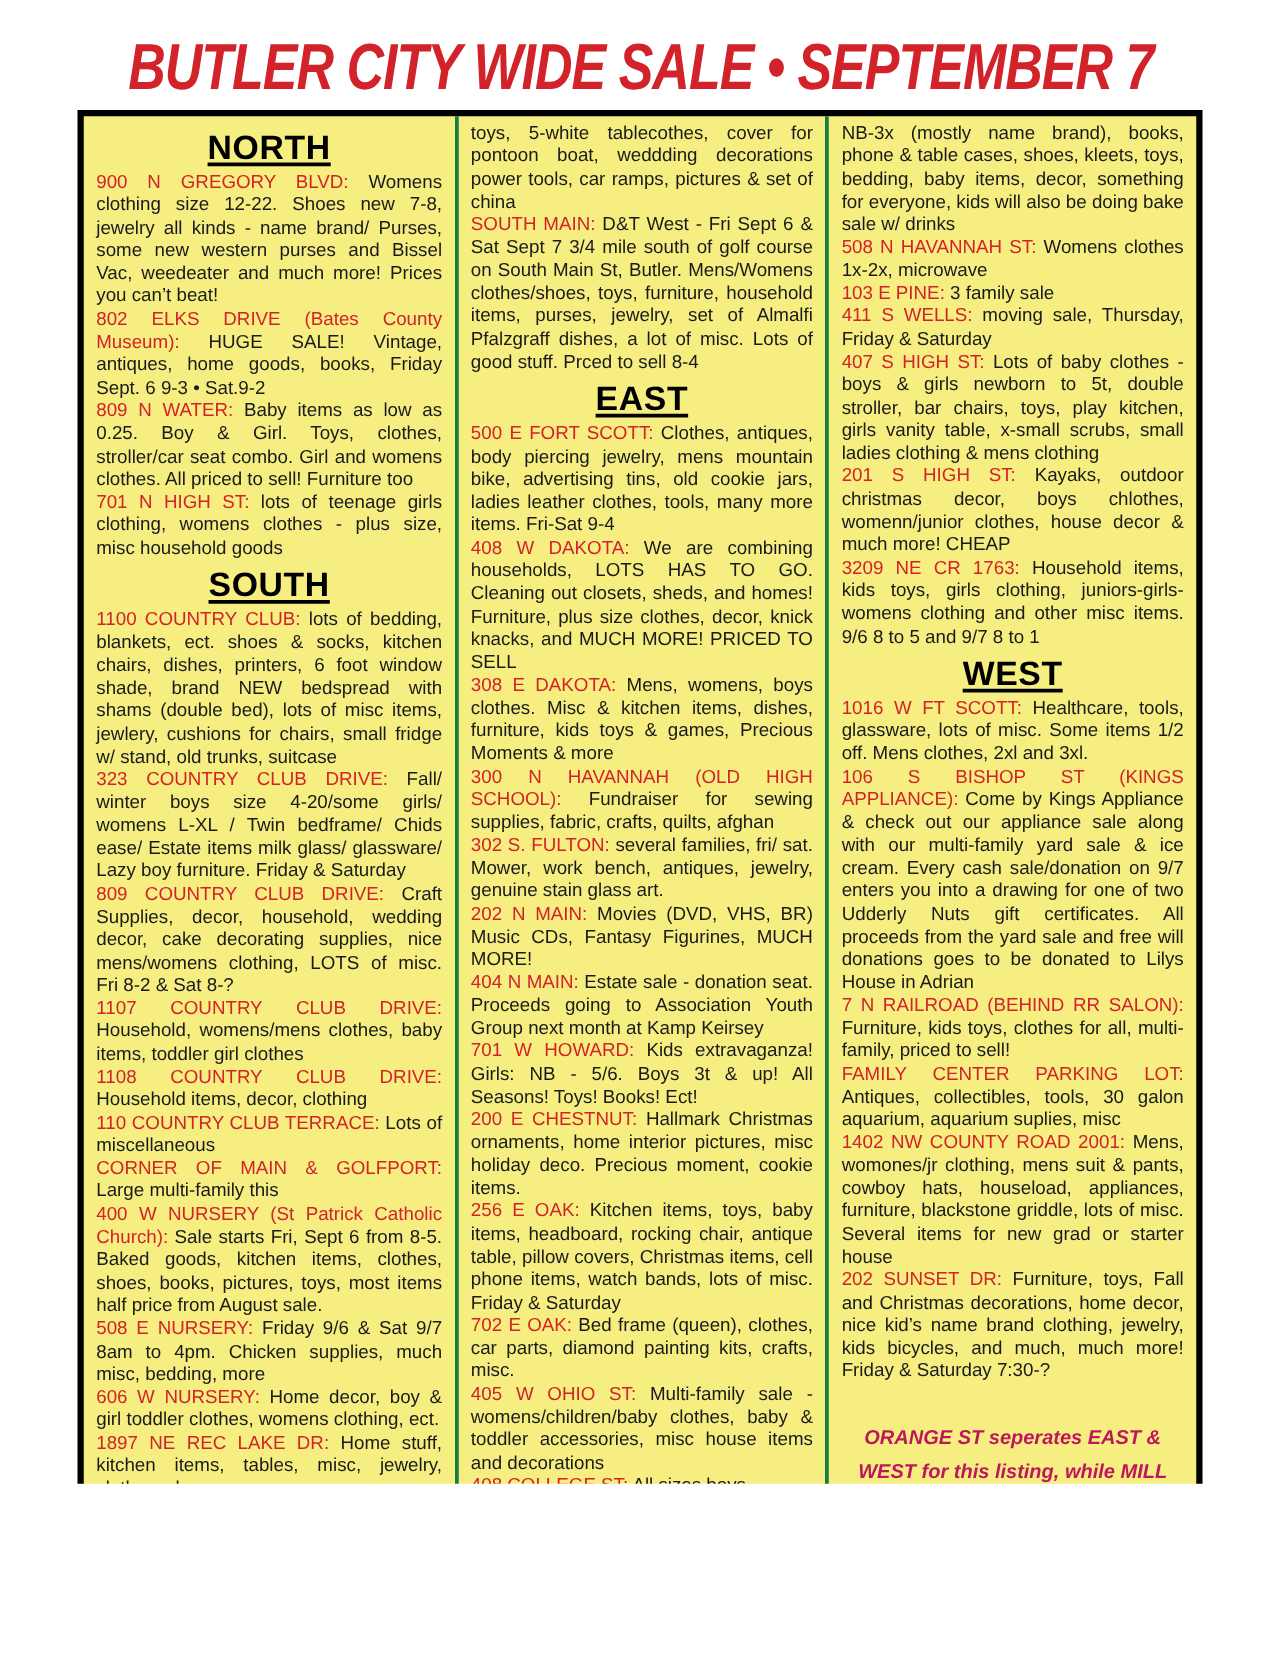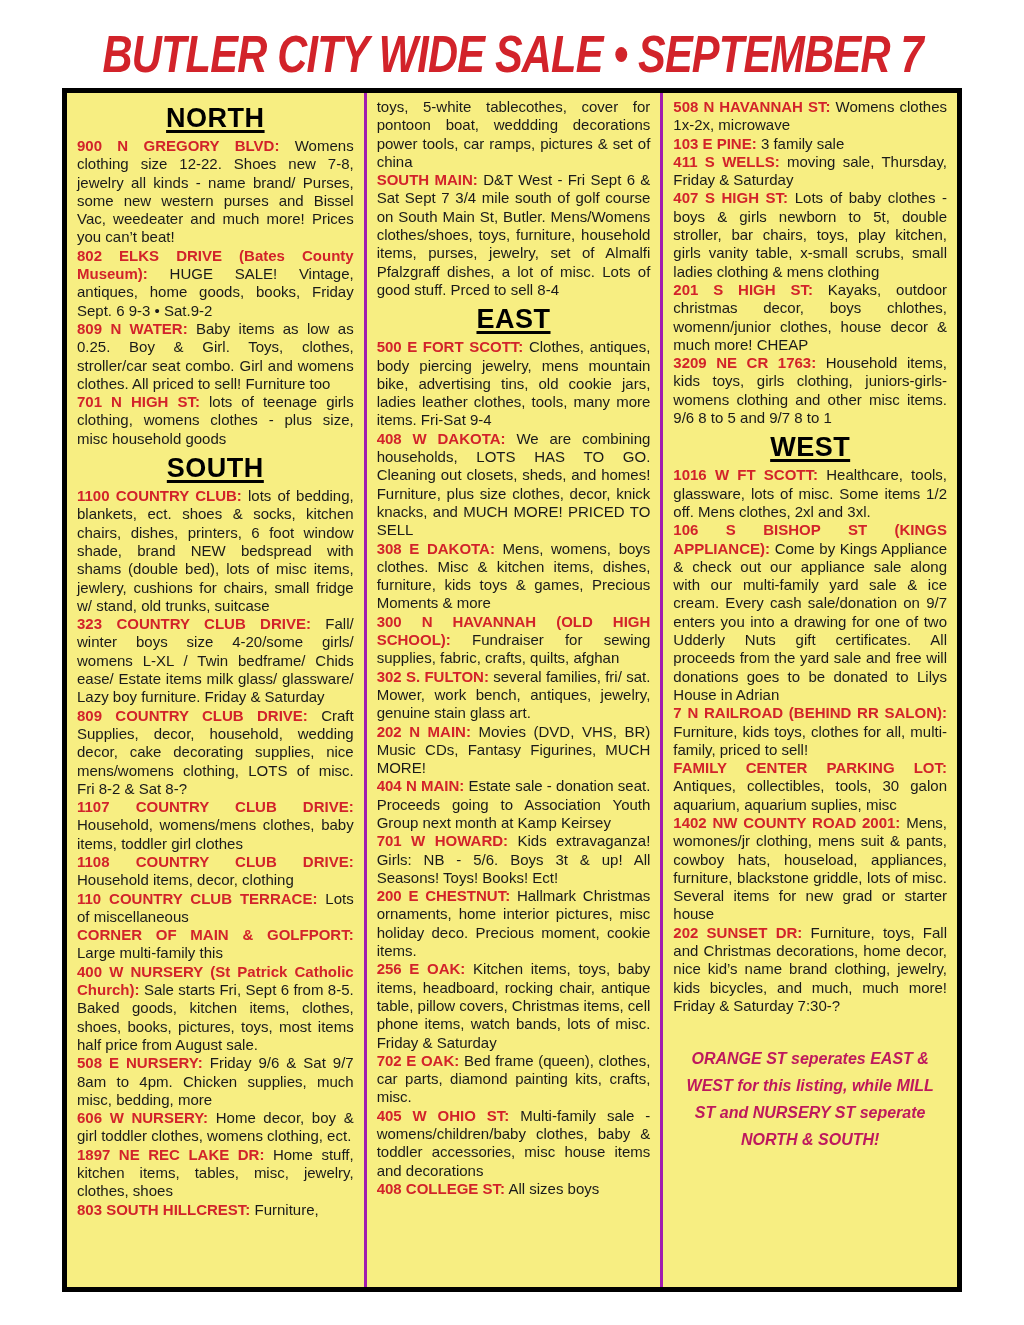--- a/index.html
+++ b/index.html
@@ -8,21 +8,21 @@
     --text-black: #1a1a1a;
   }
   * { box-sizing: border-box; }
   html, body { margin: 0; padding: 0; }
   body {
     width: 1024px; height: 1325px;
     background: #ffffff;
     font-family: "Liberation Sans", sans-serif;
     color: var(--text-black);
   }
-  .page { position: relative; width: 1024px; height: 1325px; overflow: hidden; border-radius: 25px; }
+  .page { position: relative; width: 1024px; height: 1187px; overflow: hidden; border-radius: 25px; }
 
   .title-wrap { position: absolute; top: 24px; left: 0; width: 100%; text-align: center; }
   .title {
     display: inline-block;
     margin: 0;
     font-size: 52px;
     font-weight: bold;
     font-style: italic;
     color: var(--accent-red);
     white-space: nowrap;
@@ -34,41 +34,41 @@
   .box {
     position: absolute;
     left: 62px; top: 88px;
     width: 900px; height: 1204px;
     background: var(--background-yellow);
     border: 5px solid #000;
     display: grid;
     grid-template-columns: 1fr 1fr 1fr;
   }
   .col { padding: 5px 10px 4px 10px; overflow: hidden; }
-  .col + .col { border-left: 3px solid #a21caf; }
+  .col + .col { border-left: 3px solid #15803d; }
 
   .section {
     margin: 5px 0 3px 0;
     text-align: center;
     font-size: 27px;
     font-weight: bold;
     color: #000;
     letter-spacing: 0.5px;
     text-decoration: underline;
     text-decoration-thickness: 3px;
     text-underline-offset: 3px;
   }
   .listing {
     margin: 0;
     font-size: 15px;
     line-height: 18.3px;
     text-align: justify;
     color: var(--text-black);
   }
-  .addr { color: var(--accent-red); font-weight: bold; }
+  .addr { color: var(--accent-red); font-weight: normal; }
   .note {
     margin: 30px 6px 0 6px;
     font-size: 16px;
     line-height: 27px;
     font-weight: bold;
     font-style: italic;
     text-align: center;
     color: #be185d;
   }
 </style>
@@ -112,20 +112,21 @@
         <p class="listing"><span class="addr">202 N MAIN:</span> <span class="desc">Movies (DVD, VHS, BR) Music CDs, Fantasy Figurines, MUCH MORE!</span></p>
         <p class="listing"><span class="addr">404 N MAIN:</span> <span class="desc">Estate sale - donation seat. Proceeds going to Association Youth Group next month at Kamp Keirsey</span></p>
         <p class="listing"><span class="addr">701 W HOWARD:</span> <span class="desc">Kids extravaganza! Girls: NB - 5/6. Boys 3t &amp; up! All Seasons! Toys! Books! Ect!</span></p>
         <p class="listing"><span class="addr">200 E CHESTNUT:</span> <span class="desc">Hallmark Christmas ornaments, home interior pictures, misc holiday deco. Precious moment, cookie items.</span></p>
         <p class="listing"><span class="addr">256 E OAK:</span> <span class="desc">Kitchen items, toys, baby items, headboard, rocking chair, antique table, pillow covers, Christmas items, cell phone items, watch bands, lots of misc. Friday &amp; Saturday</span></p>
         <p class="listing"><span class="addr">702 E OAK:</span> <span class="desc">Bed frame (queen), clothes, car parts, diamond painting kits, crafts, misc.</span></p>
         <p class="listing"><span class="addr">405 W OHIO ST:</span> <span class="desc">Multi-family sale - womens/children/baby clothes, baby &amp; toddler accessories, misc house items and decorations</span></p>
         <p class="listing"><span class="addr">408 COLLEGE ST:</span> <span class="desc">All sizes boys</span></p>
       </div>
     <div class="col">
+        <p class="listing">NB-3x (mostly name brand), books, phone &amp; table cases, shoes, kleets, toys, bedding, baby items, decor, something for everyone, kids will also be doing bake sale w/ drinks</p>
         <p class="listing"><span class="addr">508 N HAVANNAH ST:</span> <span class="desc">Womens clothes 1x-2x, microwave</span></p>
         <p class="listing"><span class="addr">103 E PINE:</span> <span class="desc">3 family sale</span></p>
         <p class="listing"><span class="addr">411 S WELLS:</span> <span class="desc">moving sale, Thursday, Friday &amp; Saturday</span></p>
         <p class="listing"><span class="addr">407 S HIGH ST:</span> <span class="desc">Lots of baby clothes - boys &amp; girls newborn to 5t, double stroller, bar chairs, toys, play kitchen, girls vanity table, x-small scrubs, small ladies clothing &amp; mens clothing</span></p>
         <p class="listing"><span class="addr">201 S HIGH ST:</span> <span class="desc">Kayaks, outdoor christmas decor, boys chlothes, womenn/junior clothes, house decor &amp; much more! CHEAP</span></p>
         <p class="listing"><span class="addr">3209 NE CR 1763:</span> <span class="desc">Household items, kids toys, girls clothing, juniors-girls-womens clothing and other misc items. 9/6 8 to 5 and 9/7 8 to 1</span></p>
         <h2 class="section">WEST</h2>
         <p class="listing"><span class="addr">1016 W FT SCOTT:</span> <span class="desc">Healthcare, tools, glassware, lots of misc. Some items 1/2 off. Mens clothes, 2xl and 3xl.</span></p>
         <p class="listing"><span class="addr">106 S BISHOP ST (KINGS APPLIANCE):</span> <span class="desc">Come by Kings Appliance &amp; check out our appliance sale along with our multi-family yard sale &amp; ice cream. Every cash sale/donation on 9/7 enters you into a drawing for one of two Udderly Nuts gift certificates. All proceeds from the yard sale and free will donations goes to be donated to Lilys House in Adrian</span></p>
         <p class="listing"><span class="addr">7 N RAILROAD (BEHIND RR SALON):</span> <span class="desc">Furniture, kids toys, clothes for all, multi-family, priced to sell!</span></p>

